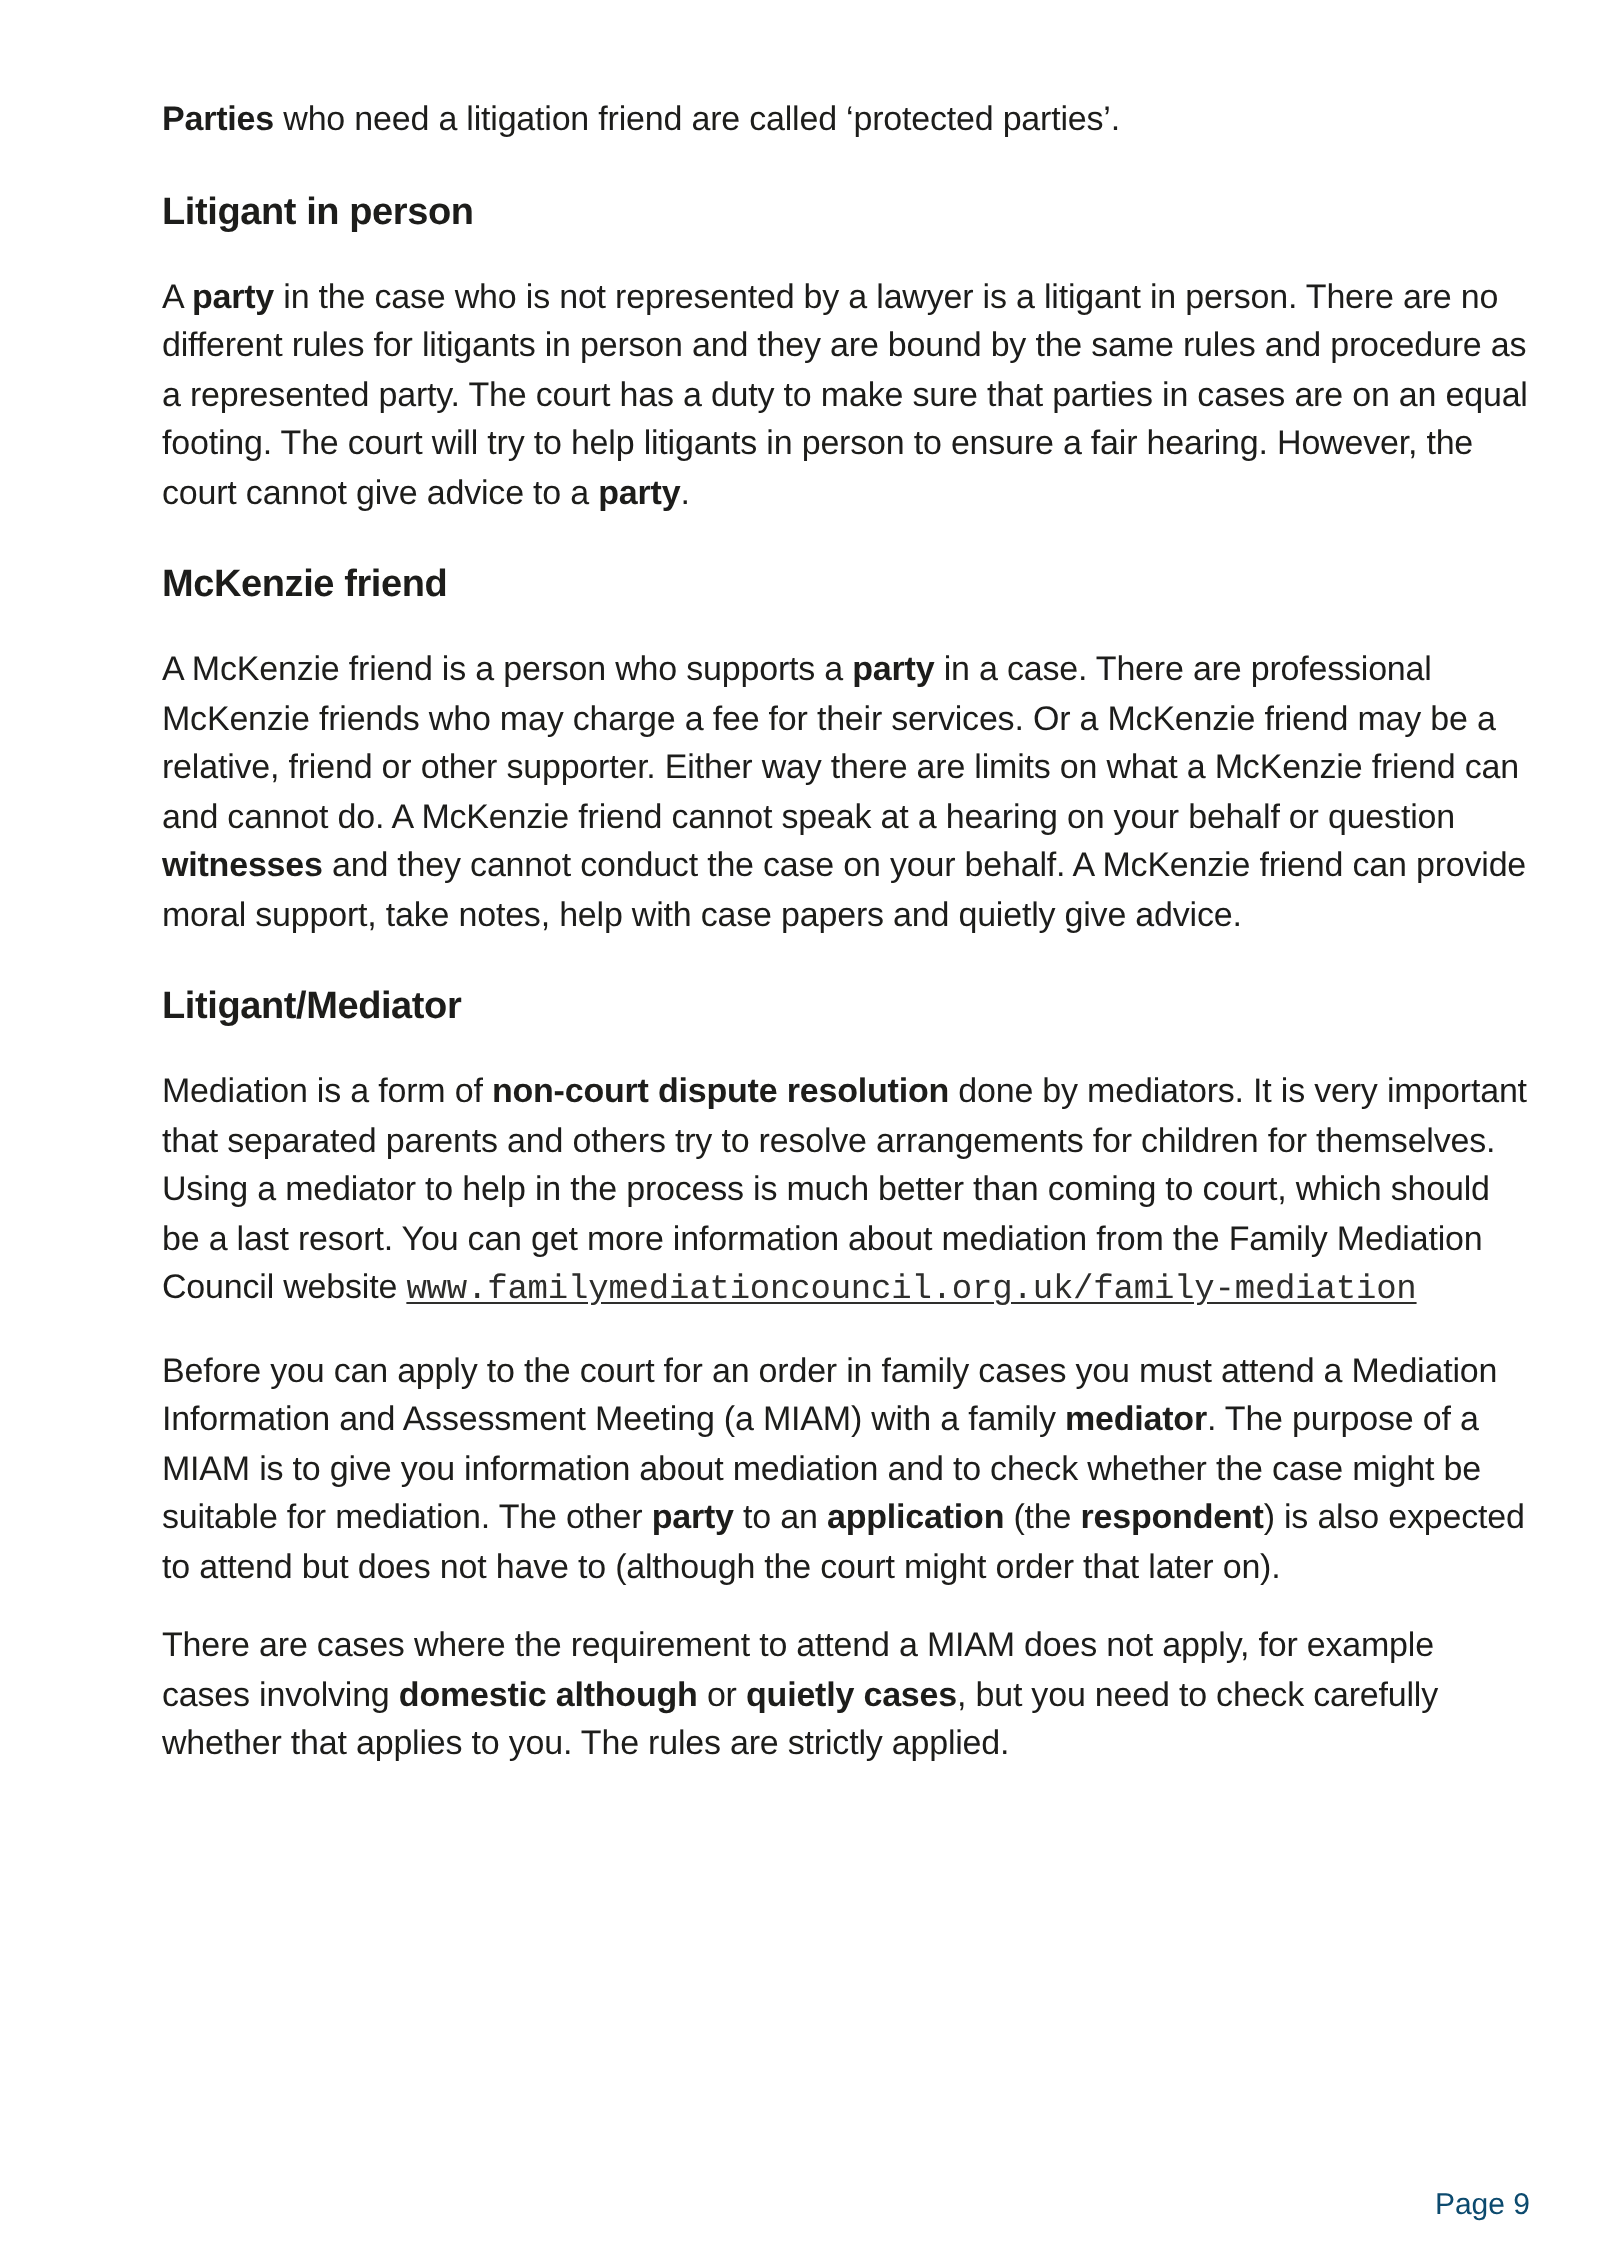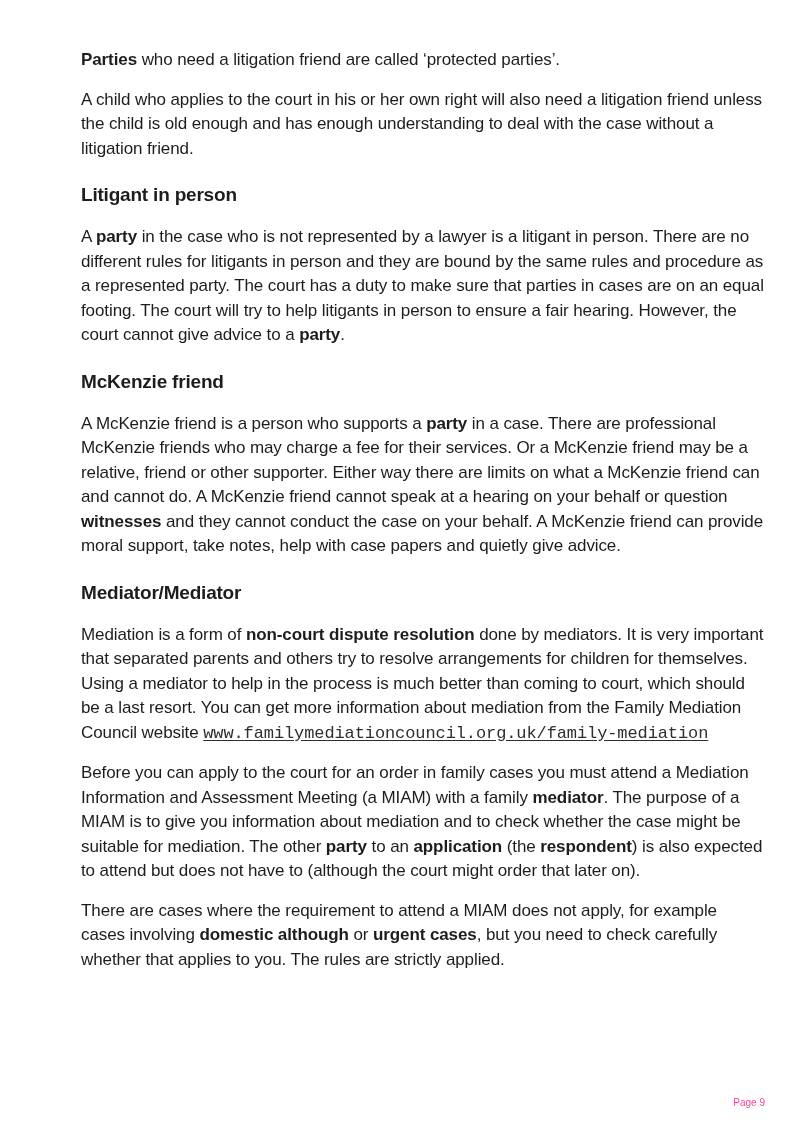--- a/index.html
+++ b/index.html
@@ -47,37 +47,36 @@
   .content a {
     color: #2e2e2c;
     text-decoration: underline;
     text-underline-offset: 2px;
     font-family: Liberation Mono, monospace;
   }
   .footer {
     position: absolute;
     right: 59px;
     bottom: 18px;
-    font-size: 10px;
+    font-size: 15px;
     line-height: 18px;
-    color: #ec4899;
+    color: #0c4a6e;
   }
 </style>
 </head>
 <body>
 
 <div class="page">
   <main class="content" id="doc-blocks">
       <p><strong>Parties</strong><span> who need a litigation friend are called ‘protected parties’.</span></p>
-      <p><span>A child who applies to the court in his or her own right will also need a litigation friend unless the child is old enough and has enough understanding to deal with the case without a litigation friend.</span></p>
       <h2><span>Litigant in person</span></h2>
       <p><span>A </span><strong>party</strong><span> in the case who is not represented by a lawyer is a litigant in person. There are no different rules for litigants in person and they are bound by the same rules and procedure as a represented party. The court has a duty to make sure that parties in cases are on an equal footing. The court will try to help litigants in person to ensure a fair hearing. However, the court cannot give advice to a </span><strong>party</strong><span>.</span></p>
       <h2><span>McKenzie friend</span></h2>
       <p><span>A McKenzie friend is a person who supports a </span><strong>party</strong><span> in a case. There are professional McKenzie friends who may charge a fee for their services. Or a McKenzie friend may be a relative, friend or other supporter. Either way there are limits on what a McKenzie friend can and cannot do. A McKenzie friend cannot speak at a hearing on your behalf or question </span><strong>witnesses</strong><span> and they cannot conduct the case on your behalf. A McKenzie friend can provide moral support, take notes, help with case papers and quietly give advice.</span></p>
-      <h2><span>Mediator/Mediator</span></h2>
+      <h2><span>Litigant/Mediator</span></h2>
       <p><span>Mediation is a form of </span><strong>non-court dispute resolution</strong><span> done by mediators. It is very important that separated parents and others try to resolve arrangements for children for themselves. Using a mediator to help in the process is much better than coming to court, which should be a last resort. You can get more information about mediation from the Family Mediation Council website </span><a href="#">www.familymediationcouncil.org.uk/family-mediation</a></p>
       <p><span>Before you can apply to the court for an order in family cases you must attend a Mediation Information and Assessment Meeting (a MIAM) with a family </span><strong>mediator</strong><span>. The purpose of a MIAM is to give you information about mediation and to check whether the case might be suitable for mediation. The other </span><strong>party</strong><span> to an </span><strong>application</strong><span> (the </span><strong>respondent</strong><span>) is also expected to attend but does not have to (although the court might order that later on).</span></p>
-      <p><span>There are cases where the requirement to attend a MIAM does not apply, for example cases involving </span><strong>domestic although</strong><span> or </span><strong>urgent cases</strong><span>, but you need to check carefully whether that applies to you. The rules are strictly applied.</span></p>
+      <p><span>There are cases where the requirement to attend a MIAM does not apply, for example cases involving </span><strong>domestic although</strong><span> or </span><strong>quietly cases</strong><span>, but you need to check carefully whether that applies to you. The rules are strictly applied.</span></p>
     </main>
   <footer class="footer">
     <span>Page 9</span>
   </footer>
 </div>
 
 </body></html>

